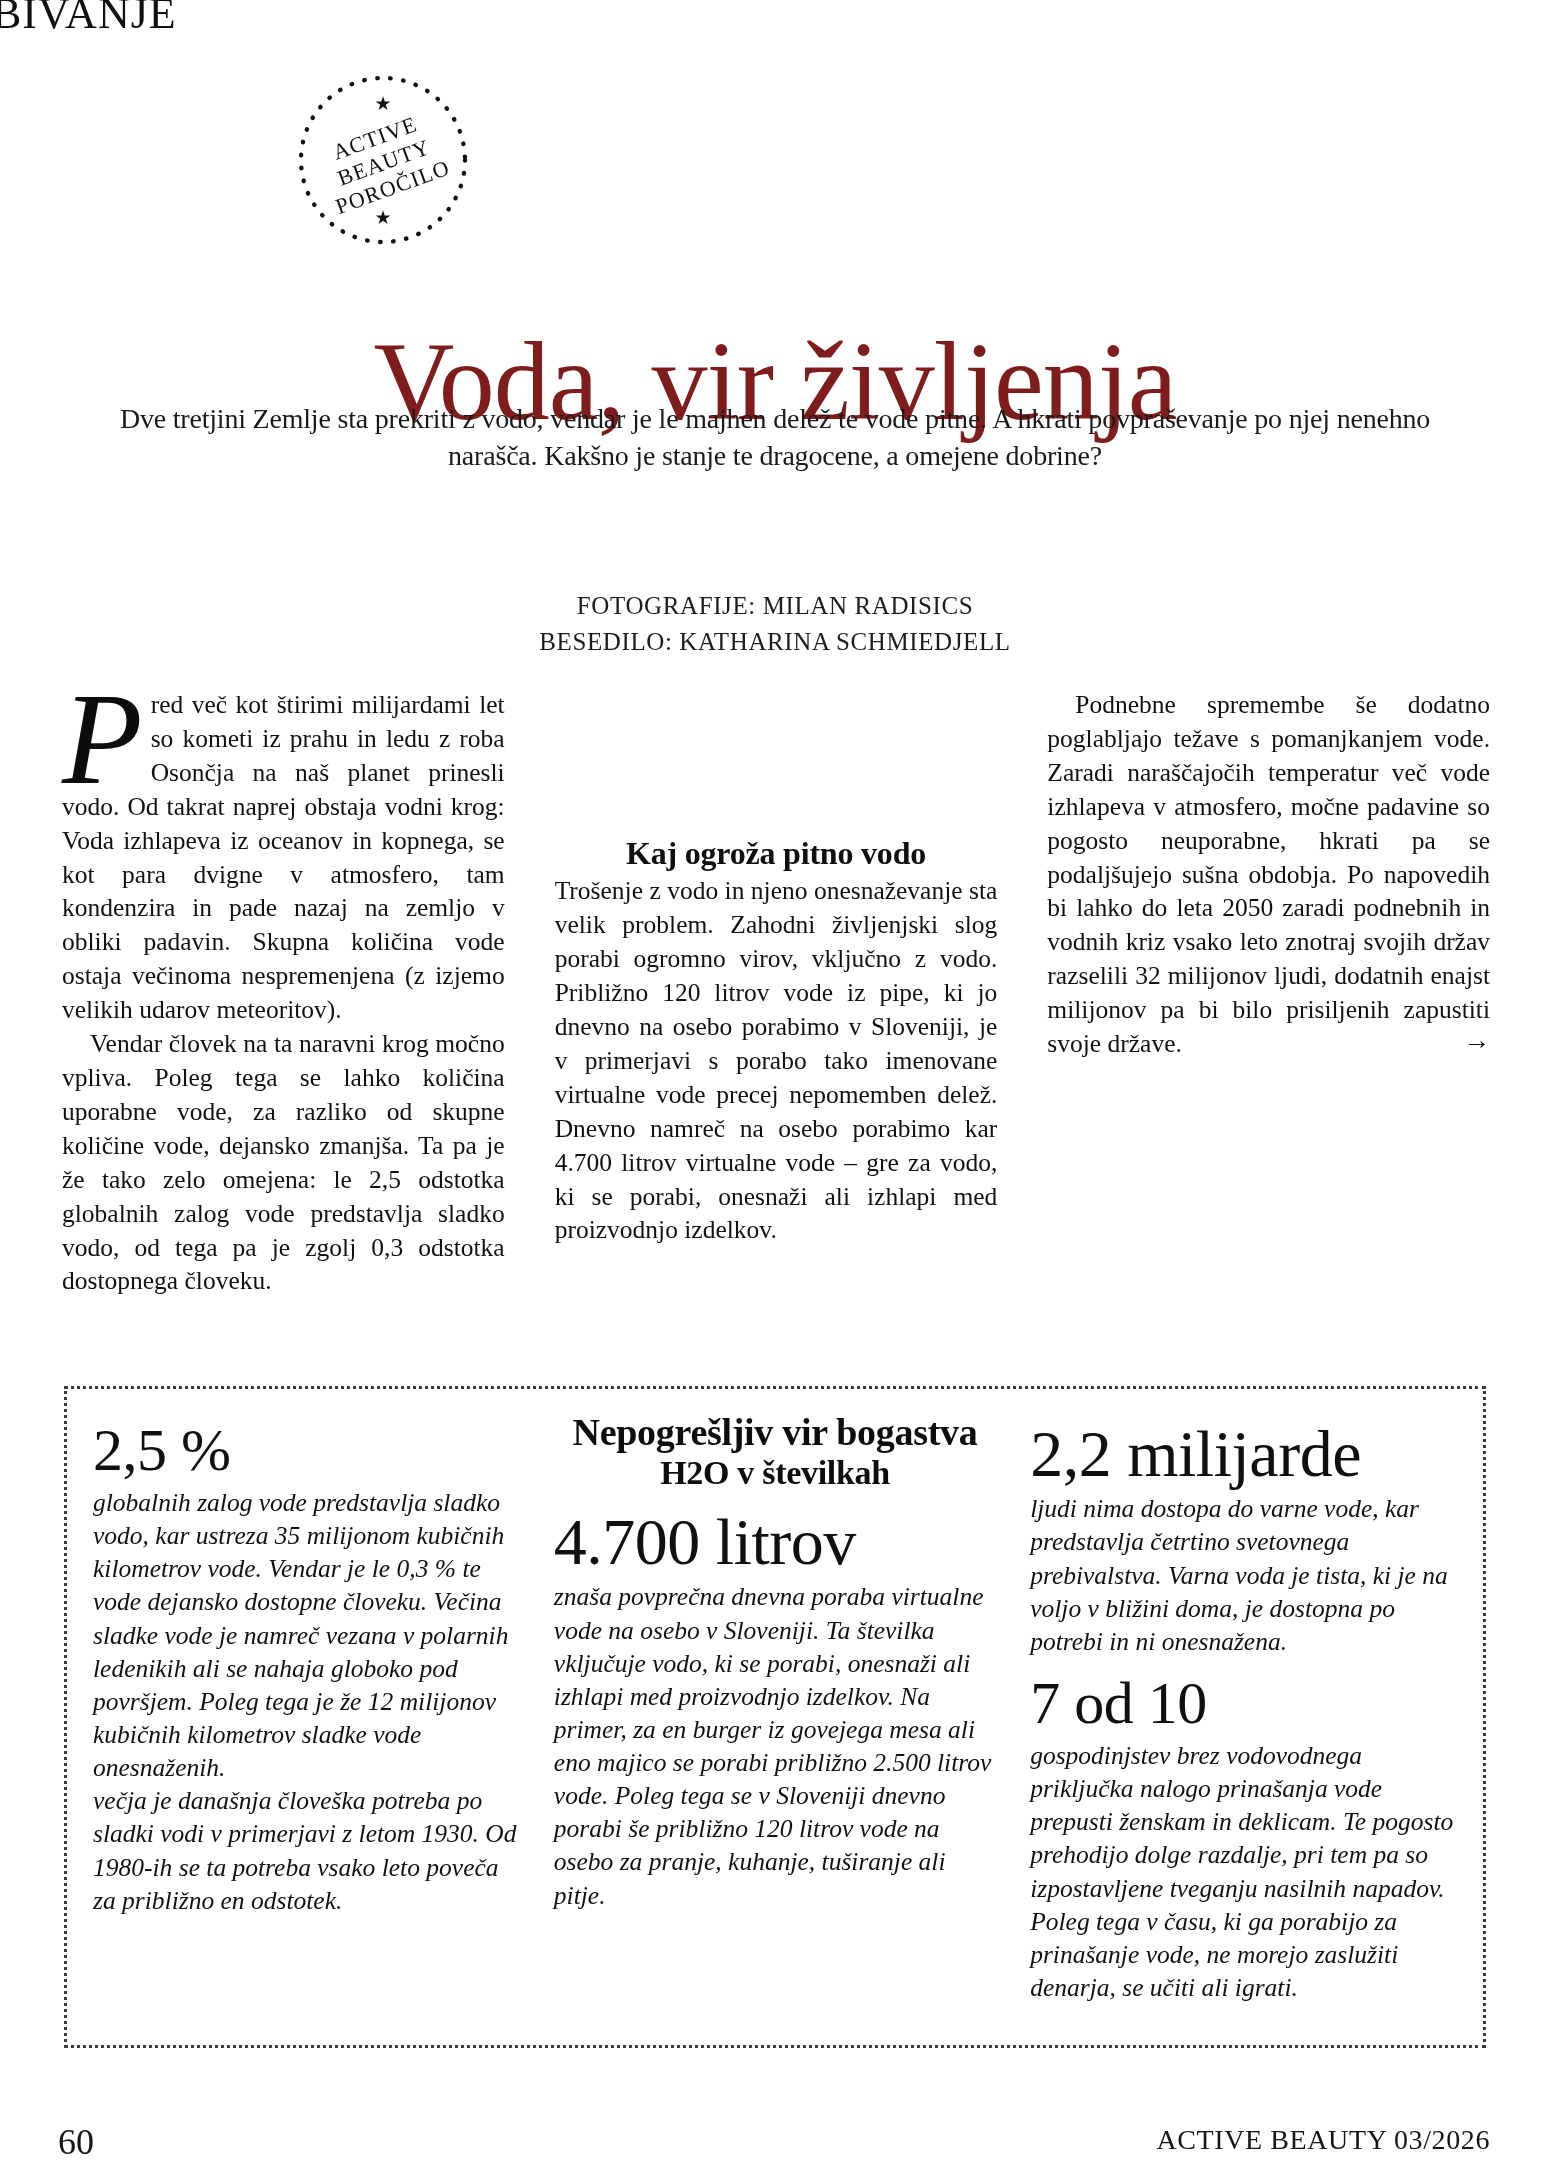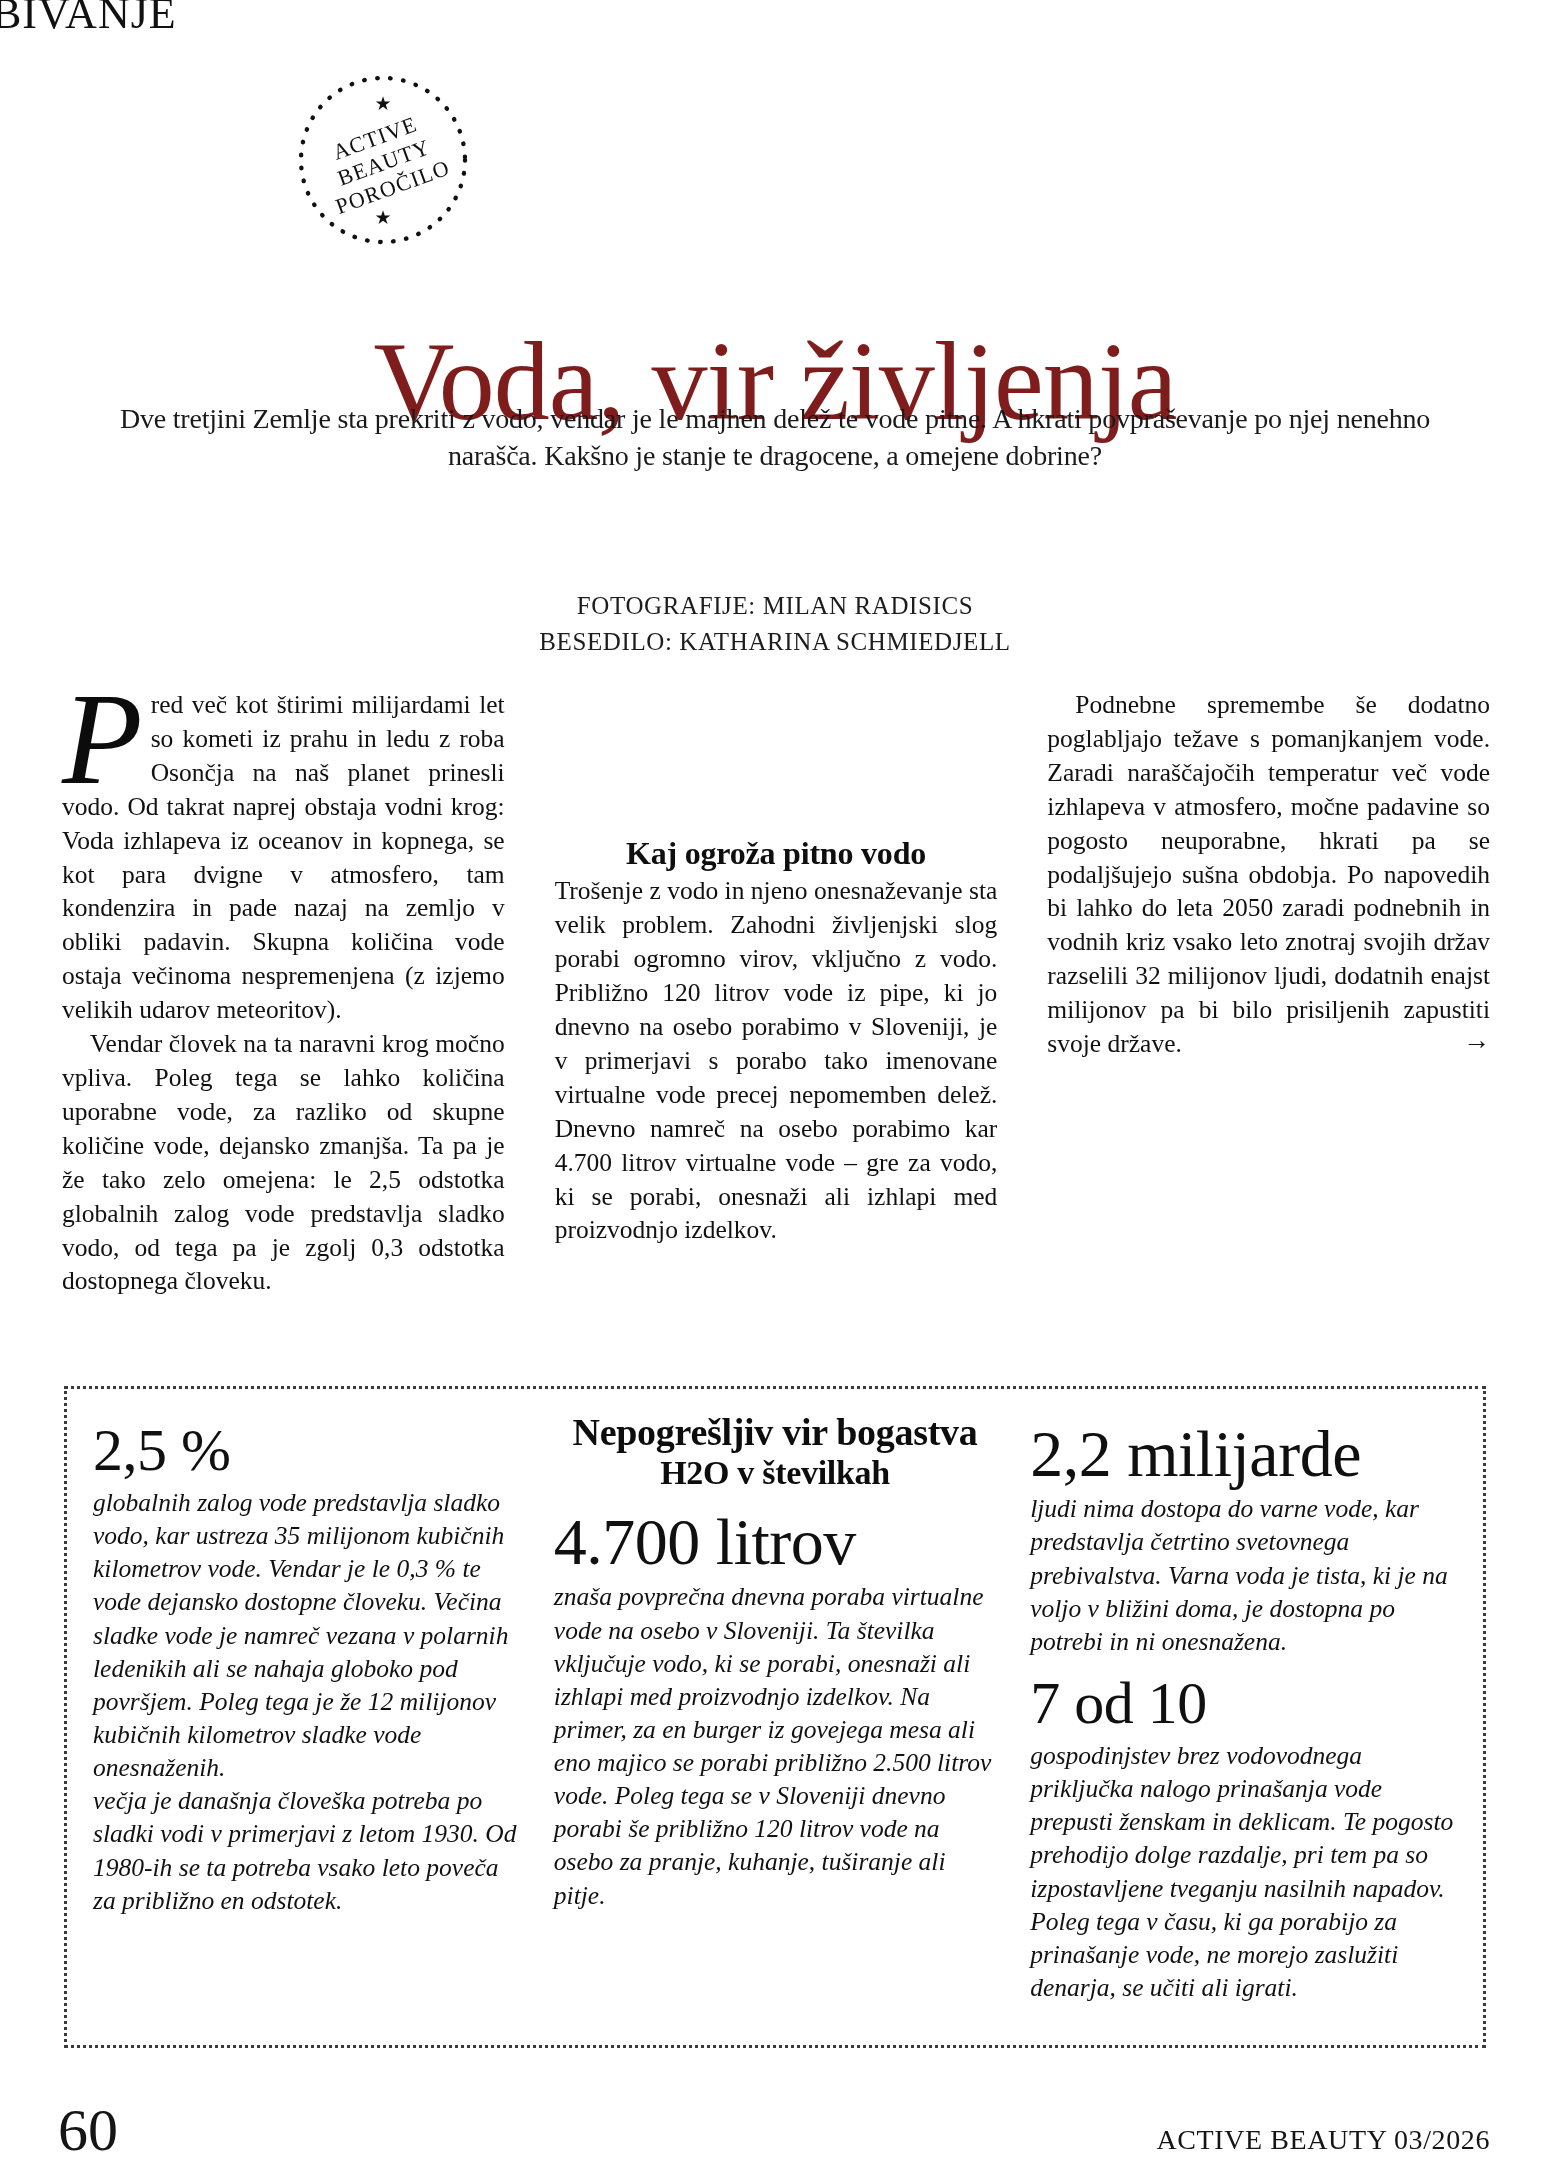--- a/index.html
+++ b/index.html
@@ -193,21 +193,21 @@
     letter-spacing: -0.3px;
   }
   .fb-title .sub { font-size: 34px; display:block; }
 
   
   .folio {
     position: absolute;
     left: 58px;
     bottom: 18px;
     font-family: "Liberation Serif", serif;
-    font-size: 60px;
+    font-size: 36px;
     color: #151515;
     line-height: 1;
   }
   .footer-right {
     position: absolute;
     right: 60px;
     bottom: 24px;
     font-family: "Liberation Serif", serif;
     font-size: 28px;
     letter-spacing: 0.6px;

